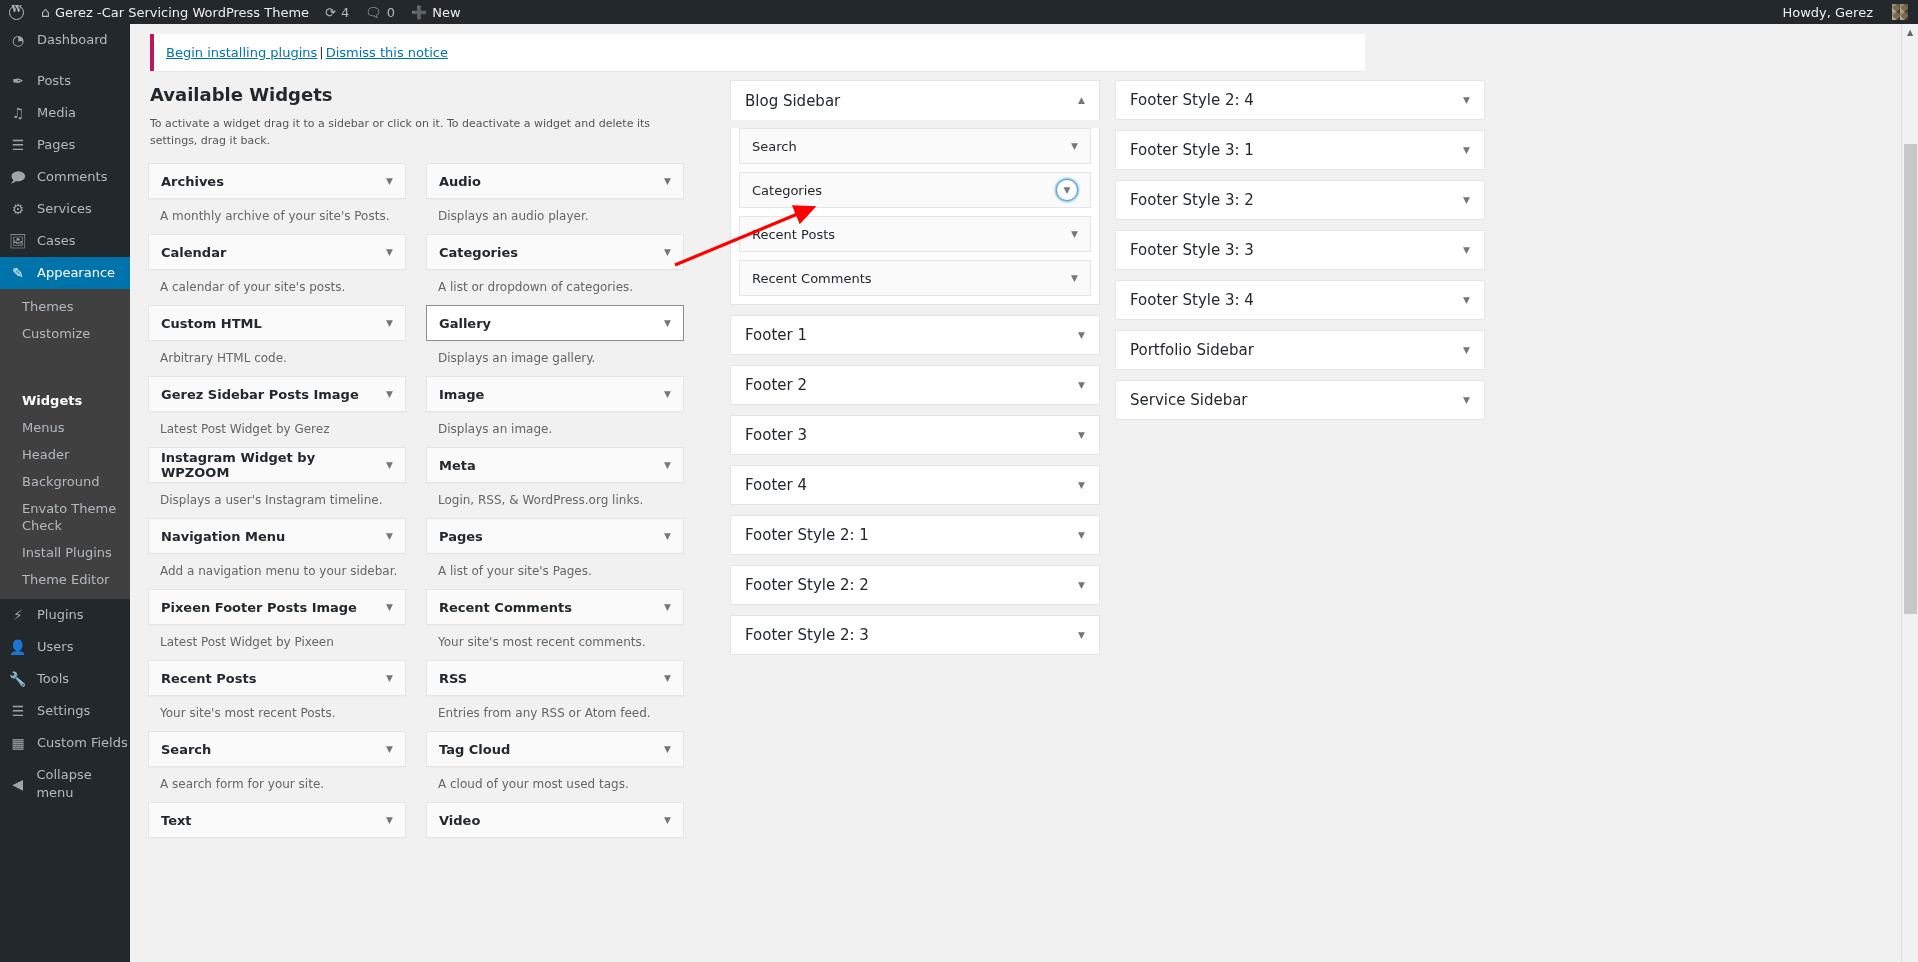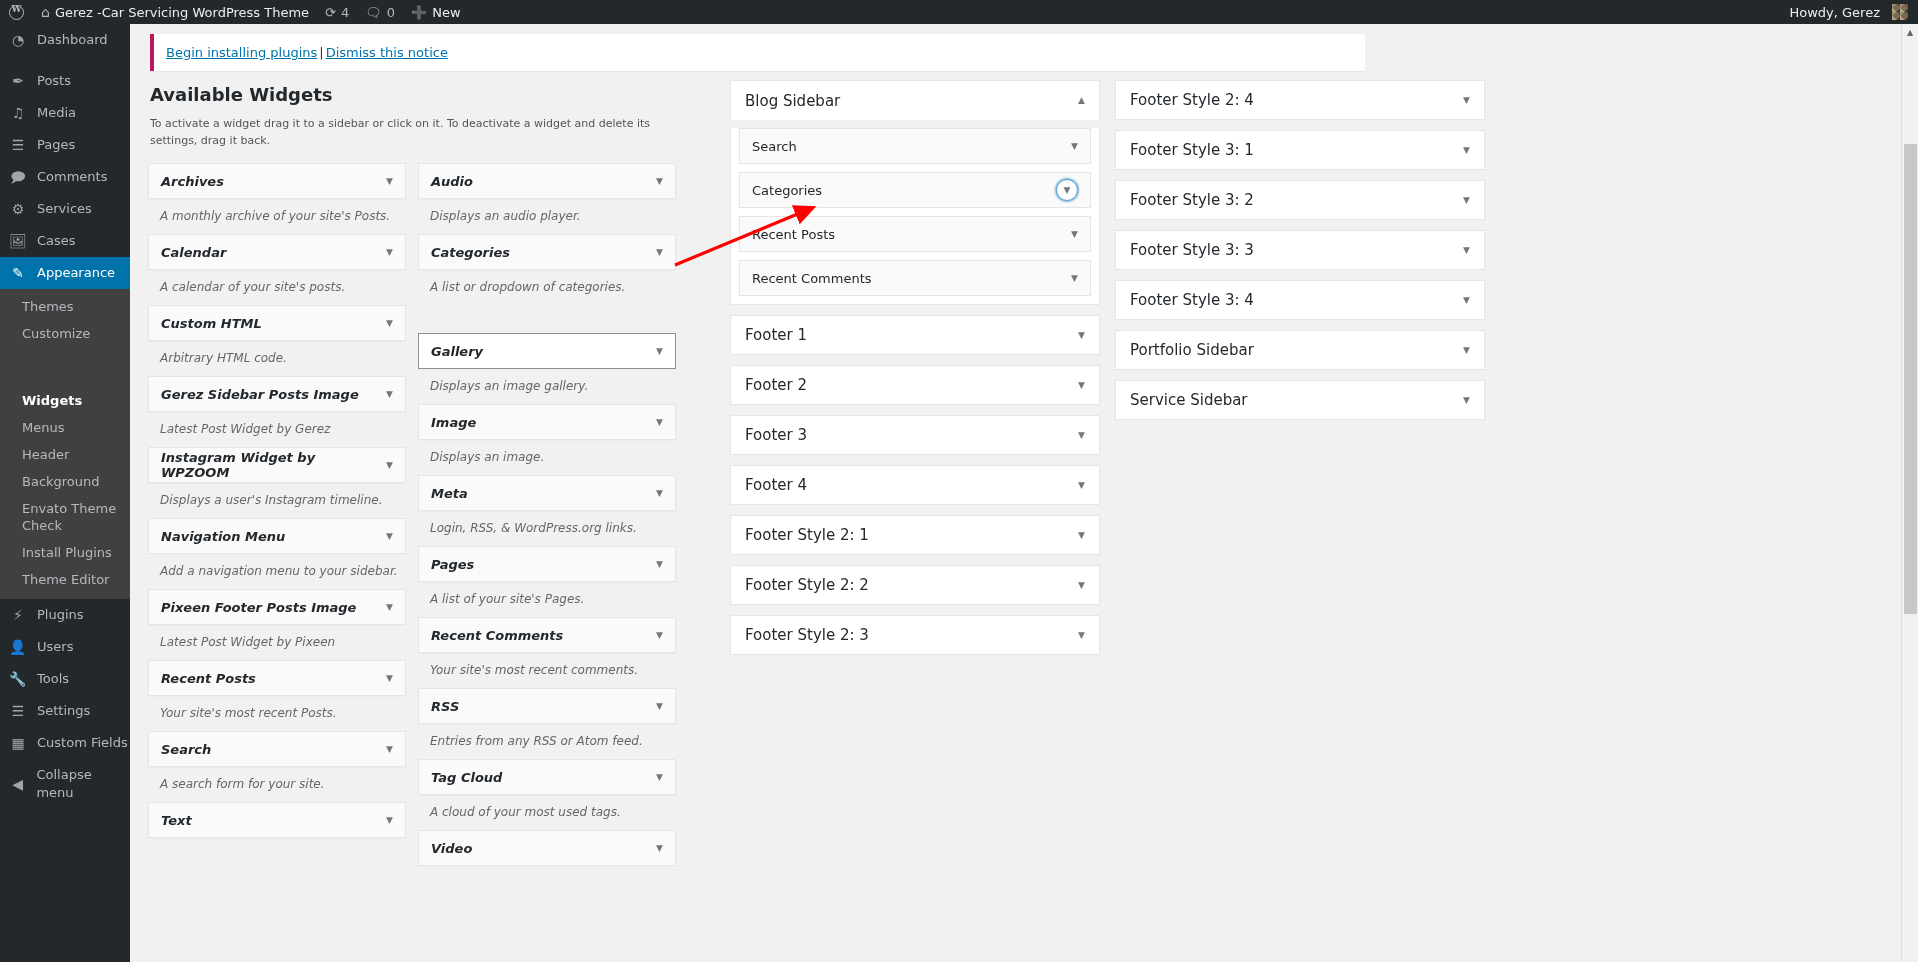--- a/index.html
+++ b/index.html
@@ -13,21 +13,21 @@
   }
 
   
   #adminbar{
     position:absolute; top:0; left:0; width:1918px; height:24px;
     background:#23282d; color:#eee; display:flex; align-items:center;
     font-size:13px; z-index:60;
   }
   .ab-item{ display:flex; align-items:center; height:24px; padding:0 8px; color:#eee; gap:5px;}
   .ab-item.logo{ padding:0 9px 0 9px; }
-  .ab-right{ margin-left:auto; display:flex; align-items:center; padding-right:10px; gap:12px;}
+  .ab-right{ margin-left:auto; display:flex; align-items:center; padding-right:10px; gap:19px;}
   .wp-logo-circ{
     width:15px;height:15px;border-radius:50%;border:1.6px solid #b4b9be;
     display:inline-block;position:relative;
   }
   .wp-logo-circ::before{
     content:"W"; position:absolute; left:0; right:0; top:-2px;
     font-size:9px; text-align:center; color:#b4b9be; font-weight:bold;
     font-family:"DejaVu Serif", serif;
   }
   .ab-icon{ display:inline-block; color:#b4b9be; font-size:13px; line-height:1; }
@@ -92,29 +92,29 @@
   #avail{
     position:absolute; left:18px; top:0; width:560px;
   }
   #avail h2{
     font-size:18px; font-weight:600; color:#23282d; margin:4px 0 10px 2px;
     font-family:"DejaVu Sans","Liberation Sans",sans-serif;
   }
   #avail .intro{
     font-size:11px; color:#555; line-height:1.55; width:525px; margin:0 0 14px 2px;
   }
-  .wgrid{ display:flex; gap:12px;font-style:italic; }
+  .wgrid{ display:flex; gap:20px; }
   .wcol{ width:258px; }
   .wbox{
     background:#fafafa; border:1px solid #e5e5e5;
     height:36px; display:flex; align-items:center; justify-content:space-between;
     padding:0 12px; font-size:13px; font-weight:bold; color:#23282d;
     cursor:move; box-shadow:0 1px 1px rgba(0,0,0,.02);
   }
-  .wbox.hl{ border:1px solid #8c8f94; background:#fff;margin-top:28px;}
+  .wbox.hl{ border:1px solid #8c8f94; background:#fff;}
   .wdesc{ font-size:12px; color:#666; padding:8px 0 9px 12px; line-height:1.5; }
   .caret{ color:#72777c; font-size:9px; line-height:1; }
   .caret.up::before{ content:"\25B2"; }
   .caret::before{ content:"\25BC"; }
 
   
   #sbcol1{ position:absolute; left:600px; top:0; width:370px;}
   #sbcol2{ position:absolute; left:985px; top:0; width:370px;}
   .sbpanel{ margin-bottom:10px; }
   .sbhead{

